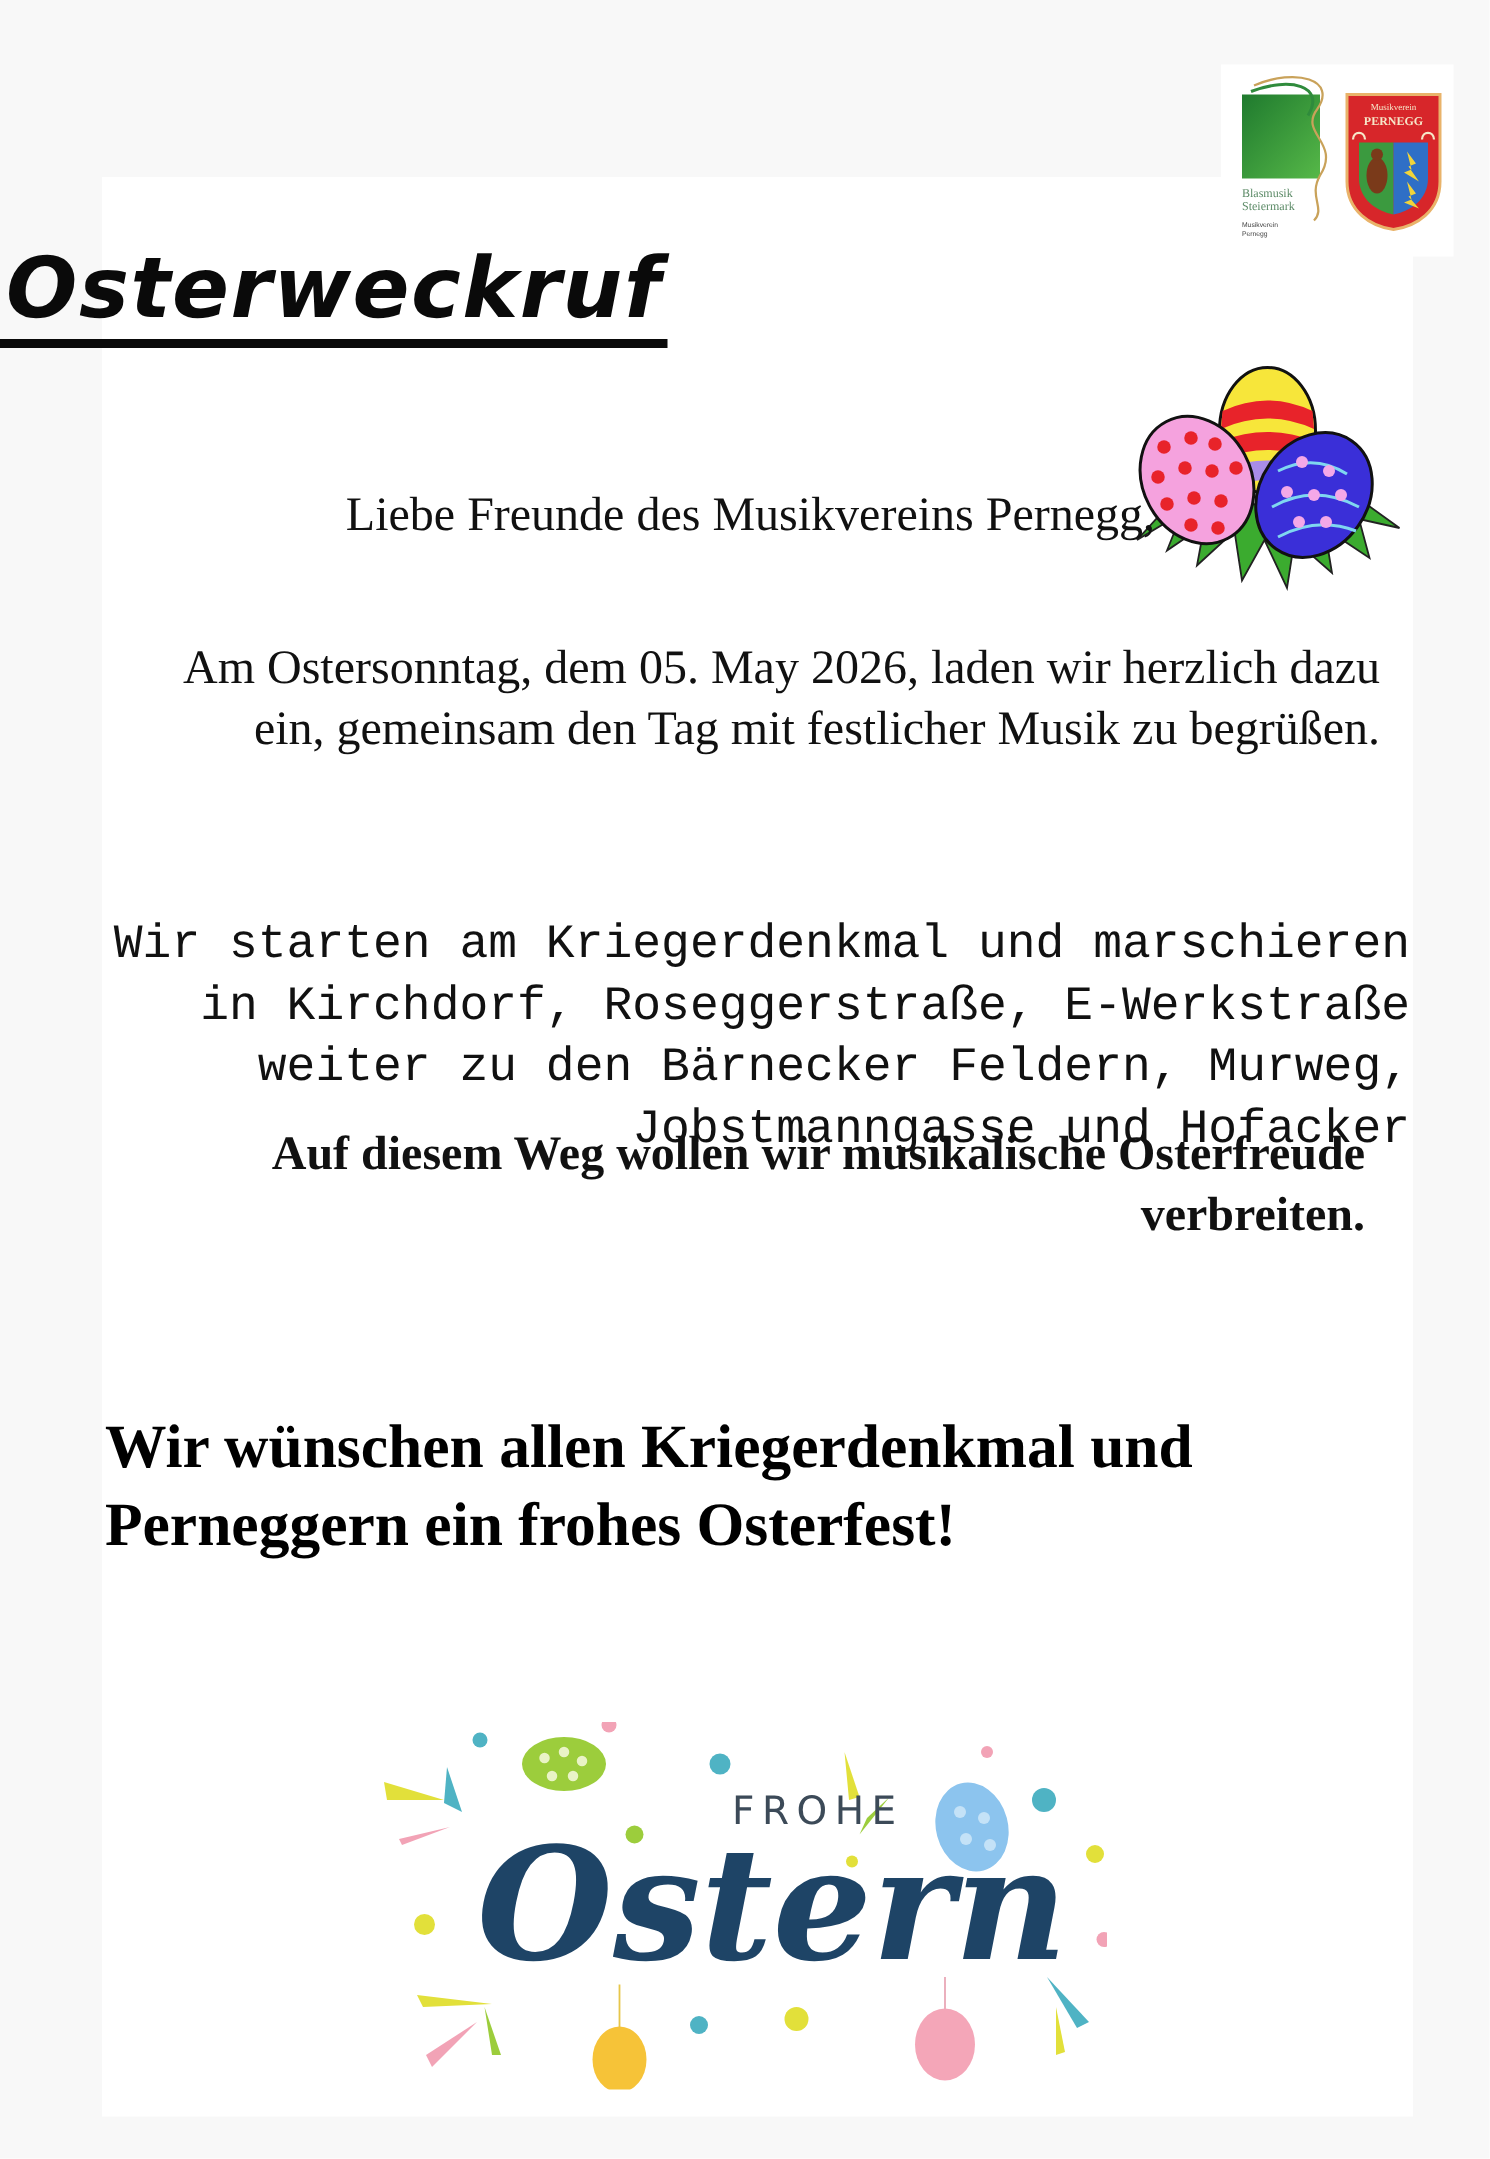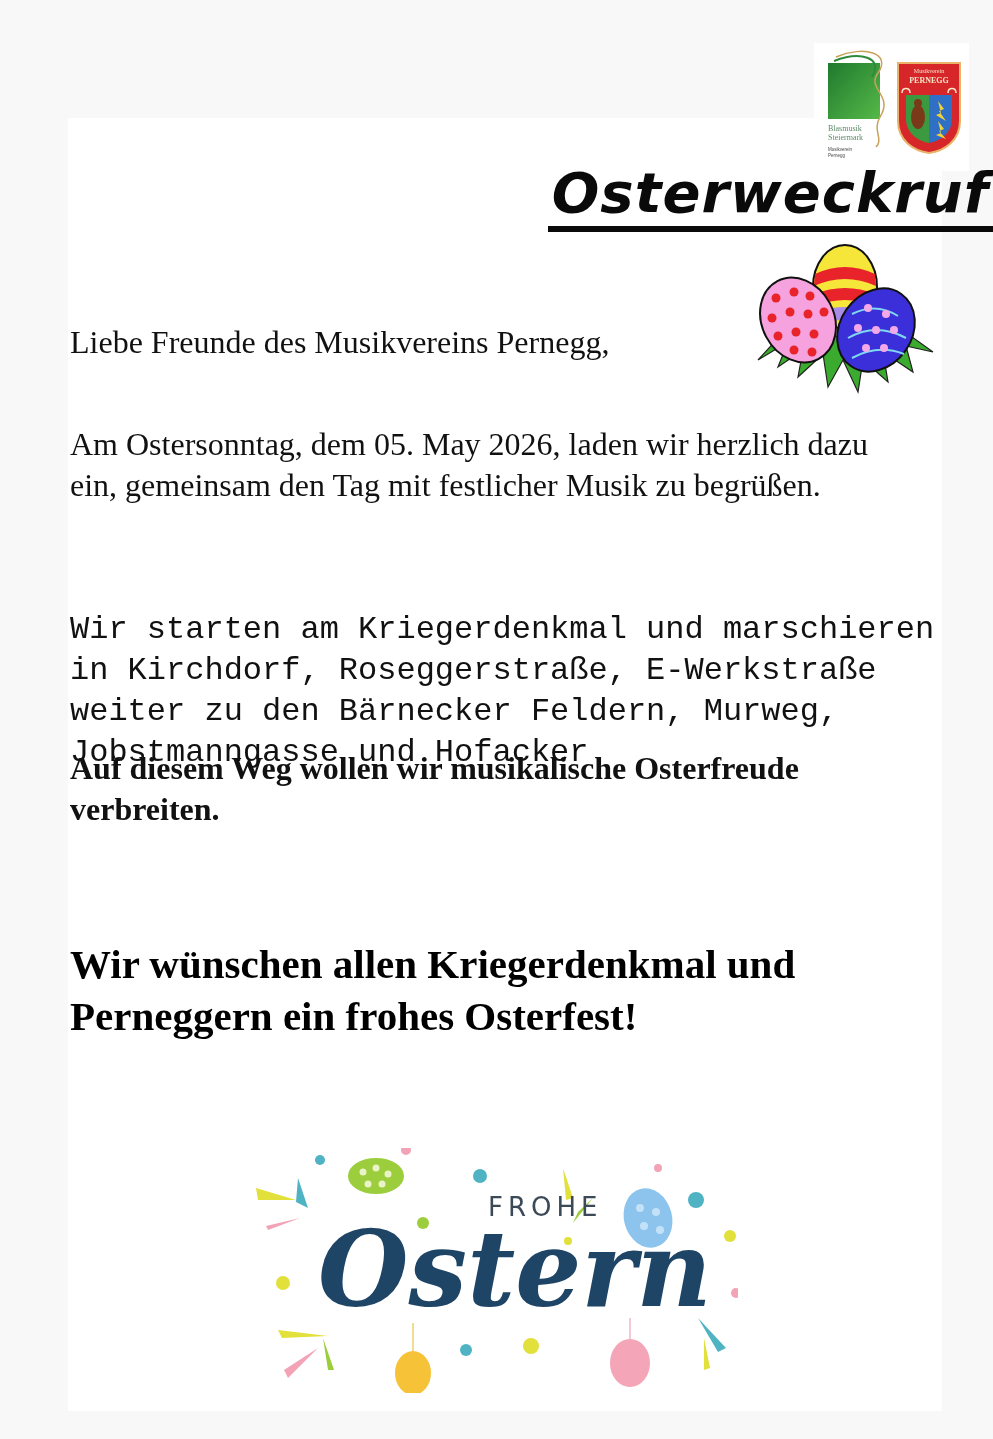--- a/index.html
+++ b/index.html
@@ -1,21 +1,21 @@
 <!DOCTYPE html>
 <html><head>
 <meta charset="utf-8">
 <style>
   html, body { margin:0; padding:0; }
   body { width:993px; height:1439px; background:#f8f8f8; position:relative; overflow:hidden; font-family:"Liberation Serif", serif; color:#111; }
   .page { position:absolute; left:68px; top:118px; width:874px; height:1293px; background:#ffffff; }
   .logos { position:absolute; left:814px; top:43px; width:155px; height:128px; background:#ffffff; }
-  .title { position:absolute; left:0; width:100%; top:162px; text-align:right; }
+  .title { position:absolute; left:0; width:100%; top:162px; text-align:left; }
   .title span { font-family:"DejaVu Sans", sans-serif; font-weight:bold; font-style:italic; font-size:56px; letter-spacing:1px; color:#0a0a0a; display:inline-block; border-bottom:6px solid #0a0a0a; padding:0 4px 2px 4px; line-height:62px; }
-  .p { position:absolute; left:70px; font-size:32px; line-height:41px; color:#111; margin:0; }
+  .p { position:absolute; left:70px; font-size:32px; line-height:41px; color:#111; margin:0;text-align:right; }
   .big { position:absolute; left:70px; font-size:41px; line-height:52px; font-weight:bold; color:#000; margin:0; }
   .eggs { position:absolute; left:748px; top:242px; width:190px; height:155px; }
   .banner { position:absolute; left:248px; top:1148px; width:490px; height:245px;text-decoration:underline; }
 </style>
 </head>
 <body>
 
 <div class="page"></div>
 
 <div class="logos">

